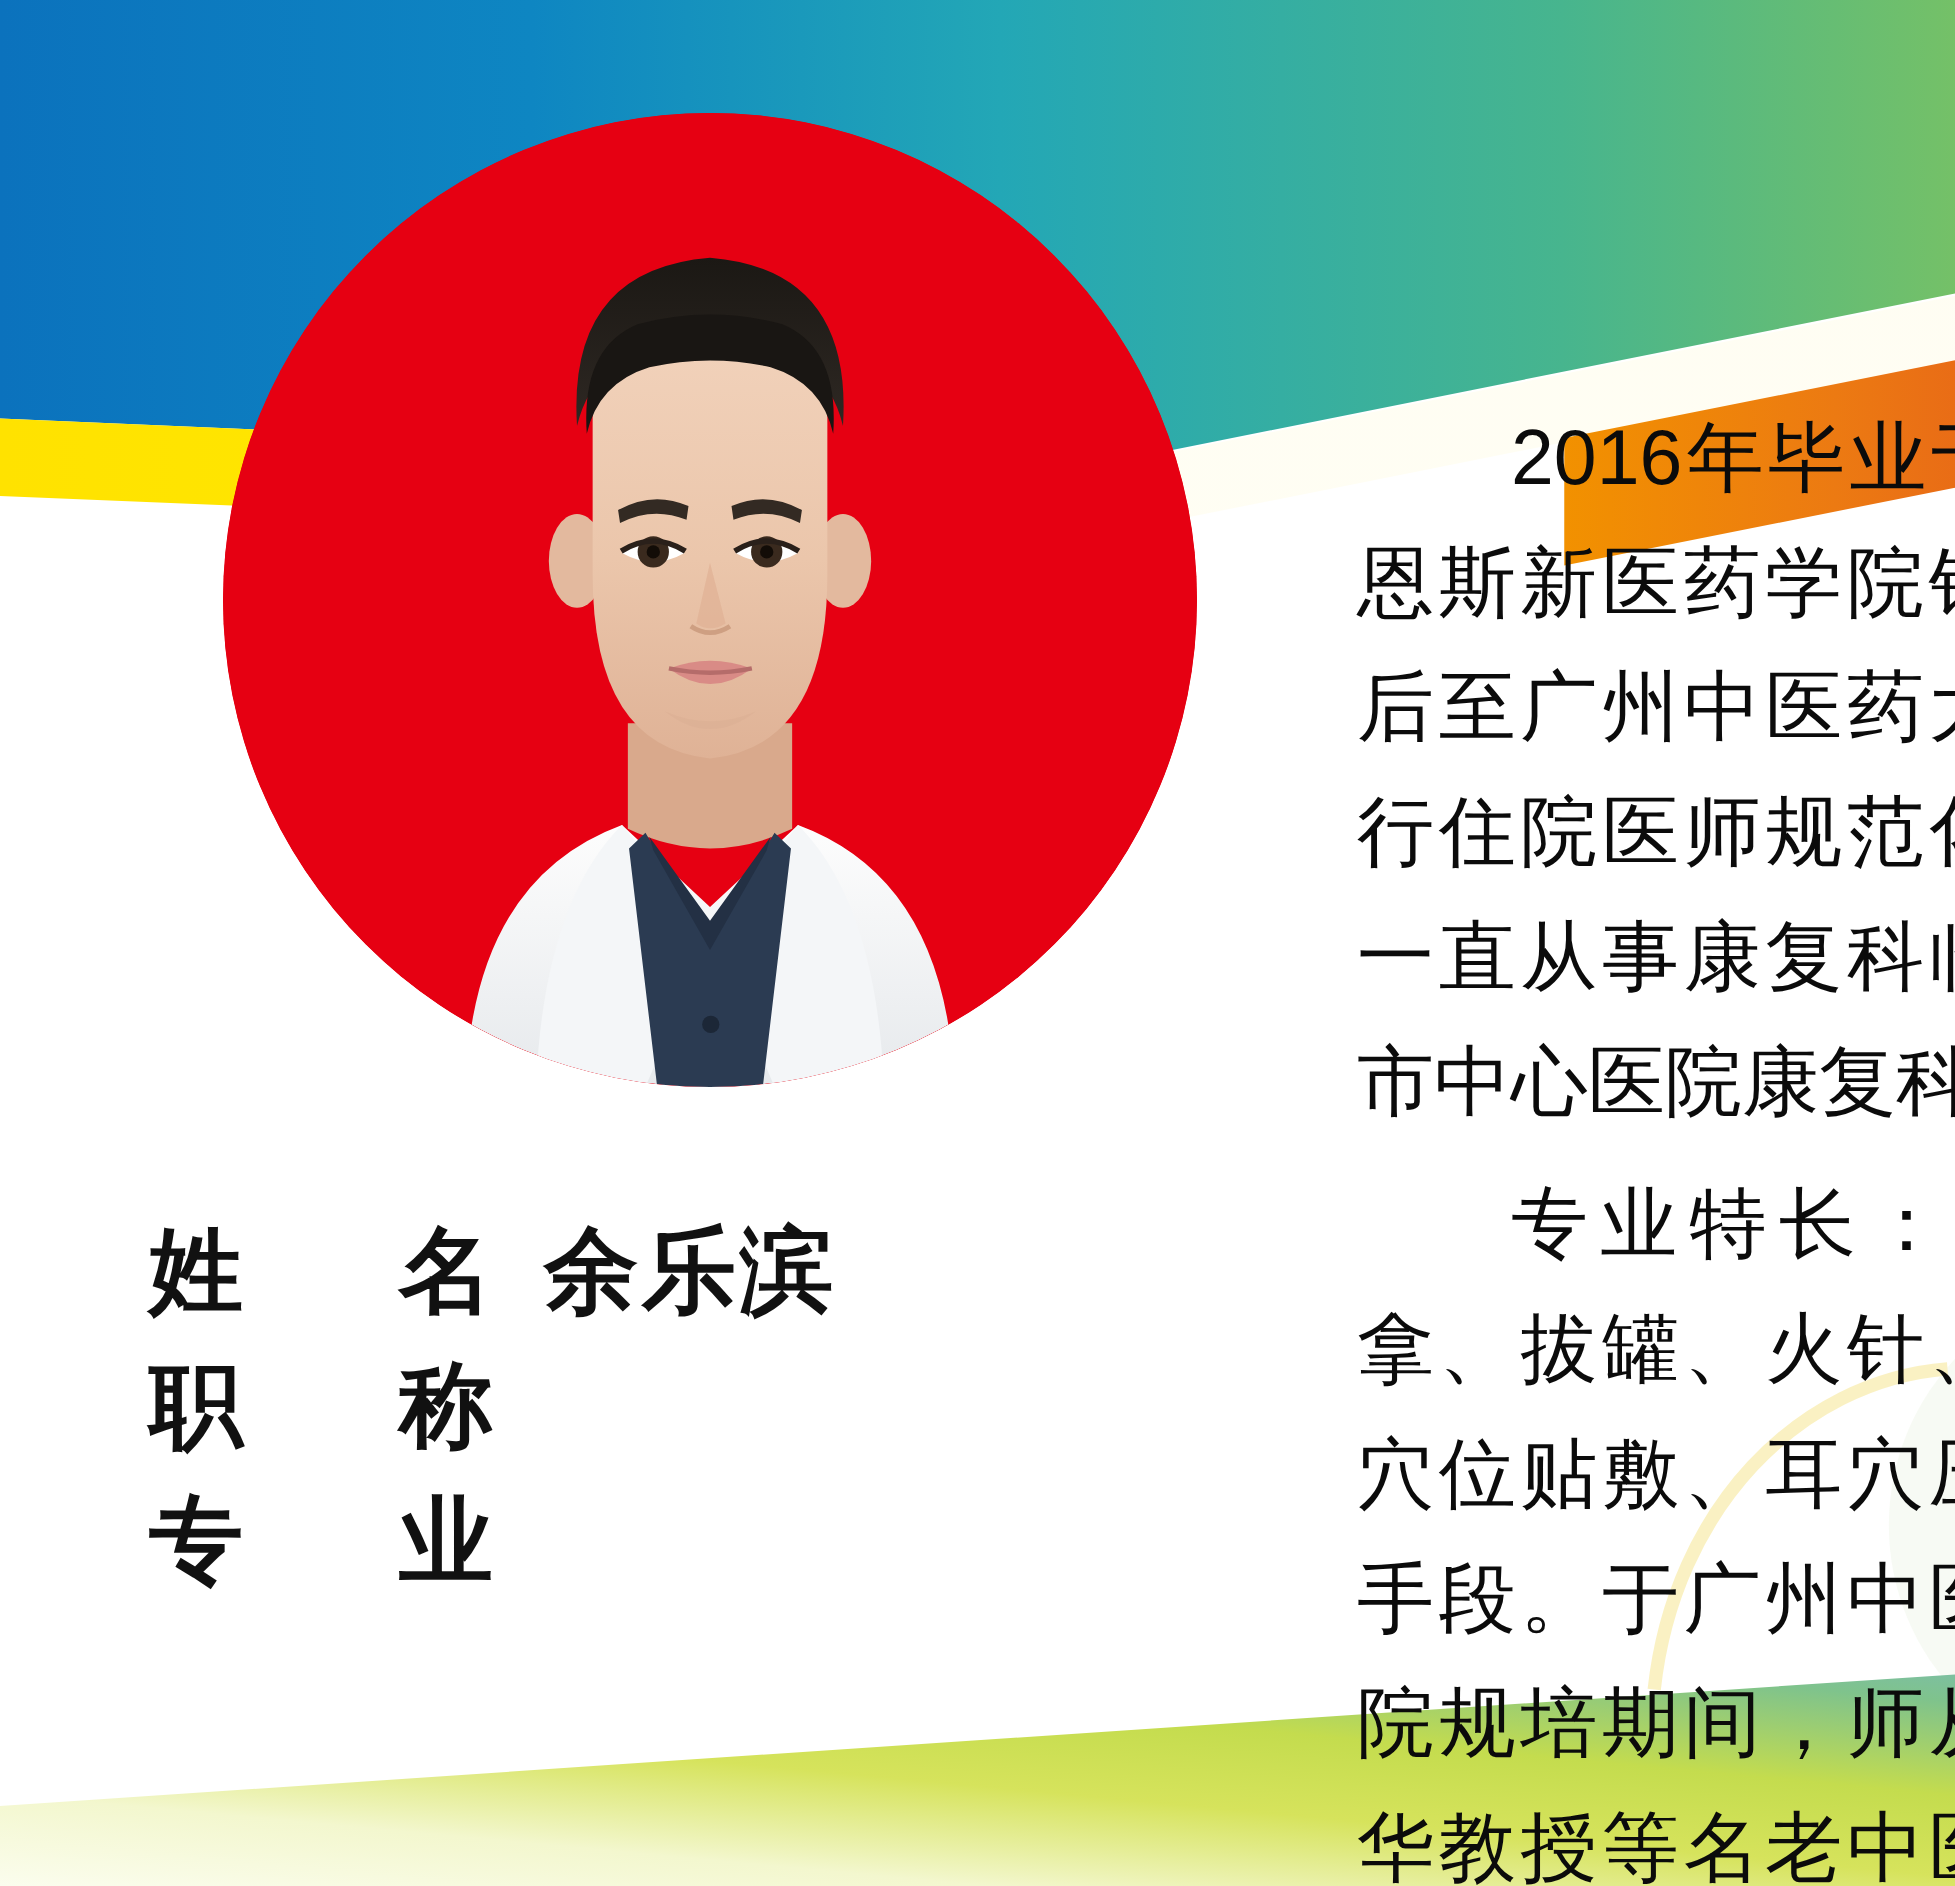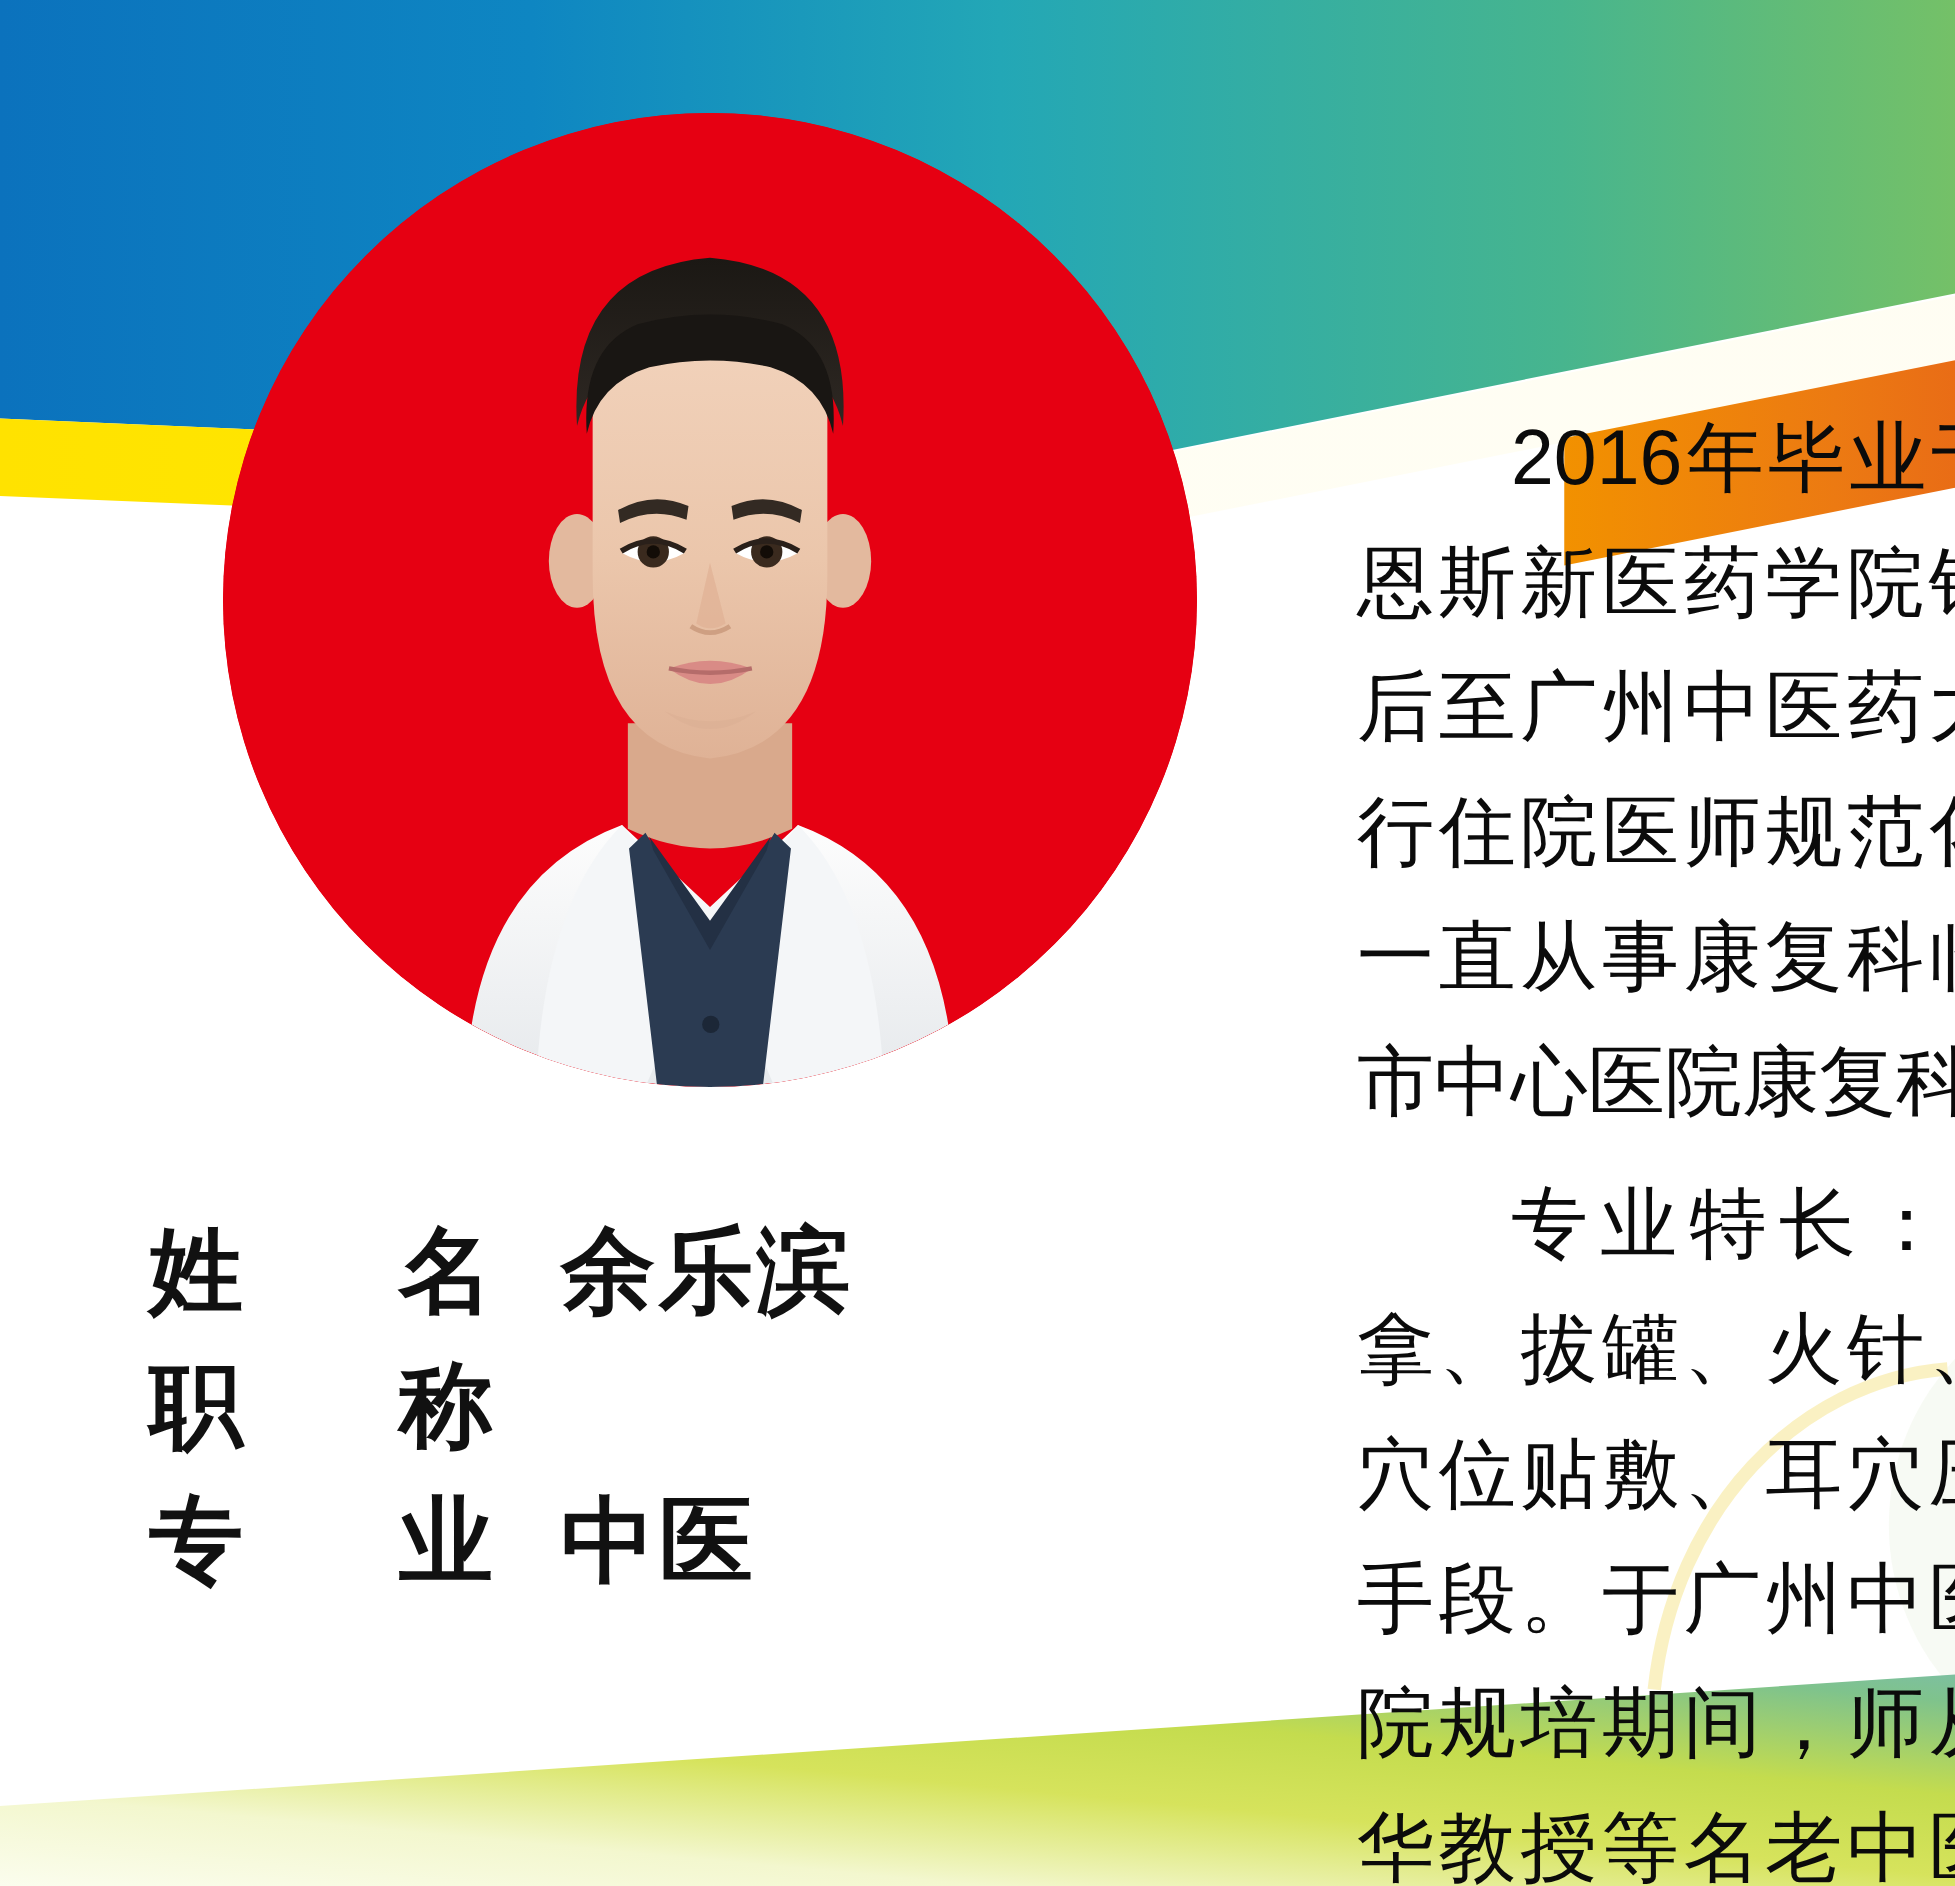--- a/index.html
+++ b/index.html
@@ -45,21 +45,21 @@
     font-size:94px;
     font-weight:700;
     color:#111111;
     letter-spacing:0;
   }
   .info-label span{display:inline-block;}
   .info-value{
     font-size:94px;
     font-weight:700;
     color:#111111;
-    margin-left:68px;
+    margin-left:51px;
     letter-spacing:3.9px;
   }
 
   
   #bio{
     position:absolute;
     left:1357px;top:395px;
     width:1302px;
   }
   .bio-p{
@@ -244,21 +244,20 @@
         <span>职</span>
         <span>称</span>
       </span>
     </div>
 
     <div class="info-row">
       <span class="info-label">
         <span>专</span>
         <span>业</span>
       </span>
-      <span class="info-value">中医</span>
     </div>
 
   </div>
 
   <div id="bio">
     <p class="bio-p">2016年毕业于广西中医药大学赛恩斯新医药学院针灸推拿专业，毕业后至广州中医药大学第一附属医院进行住院医师规范化培训三年。结业后一直从事康复科临床工作，曾于汕头市中心医院康复科进修学习。</p>
     <p class="bio-p">专业特长：熟练掌握针灸、推拿、拔罐、火针、埋线、药线点灸、穴位贴敷、耳穴压豆等中医特色治疗手段。于广州中医药大学第一附属医院规培期间，师从庄礼兴教授、林国华教授等名老中医，对颈椎病、腰椎间盘突出、肩周炎、膝骨关节炎、面神经麻痹、失眠、肥胖及中风后遗症等疾病有丰富的诊疗经验。</p>
 
   </div>
 

